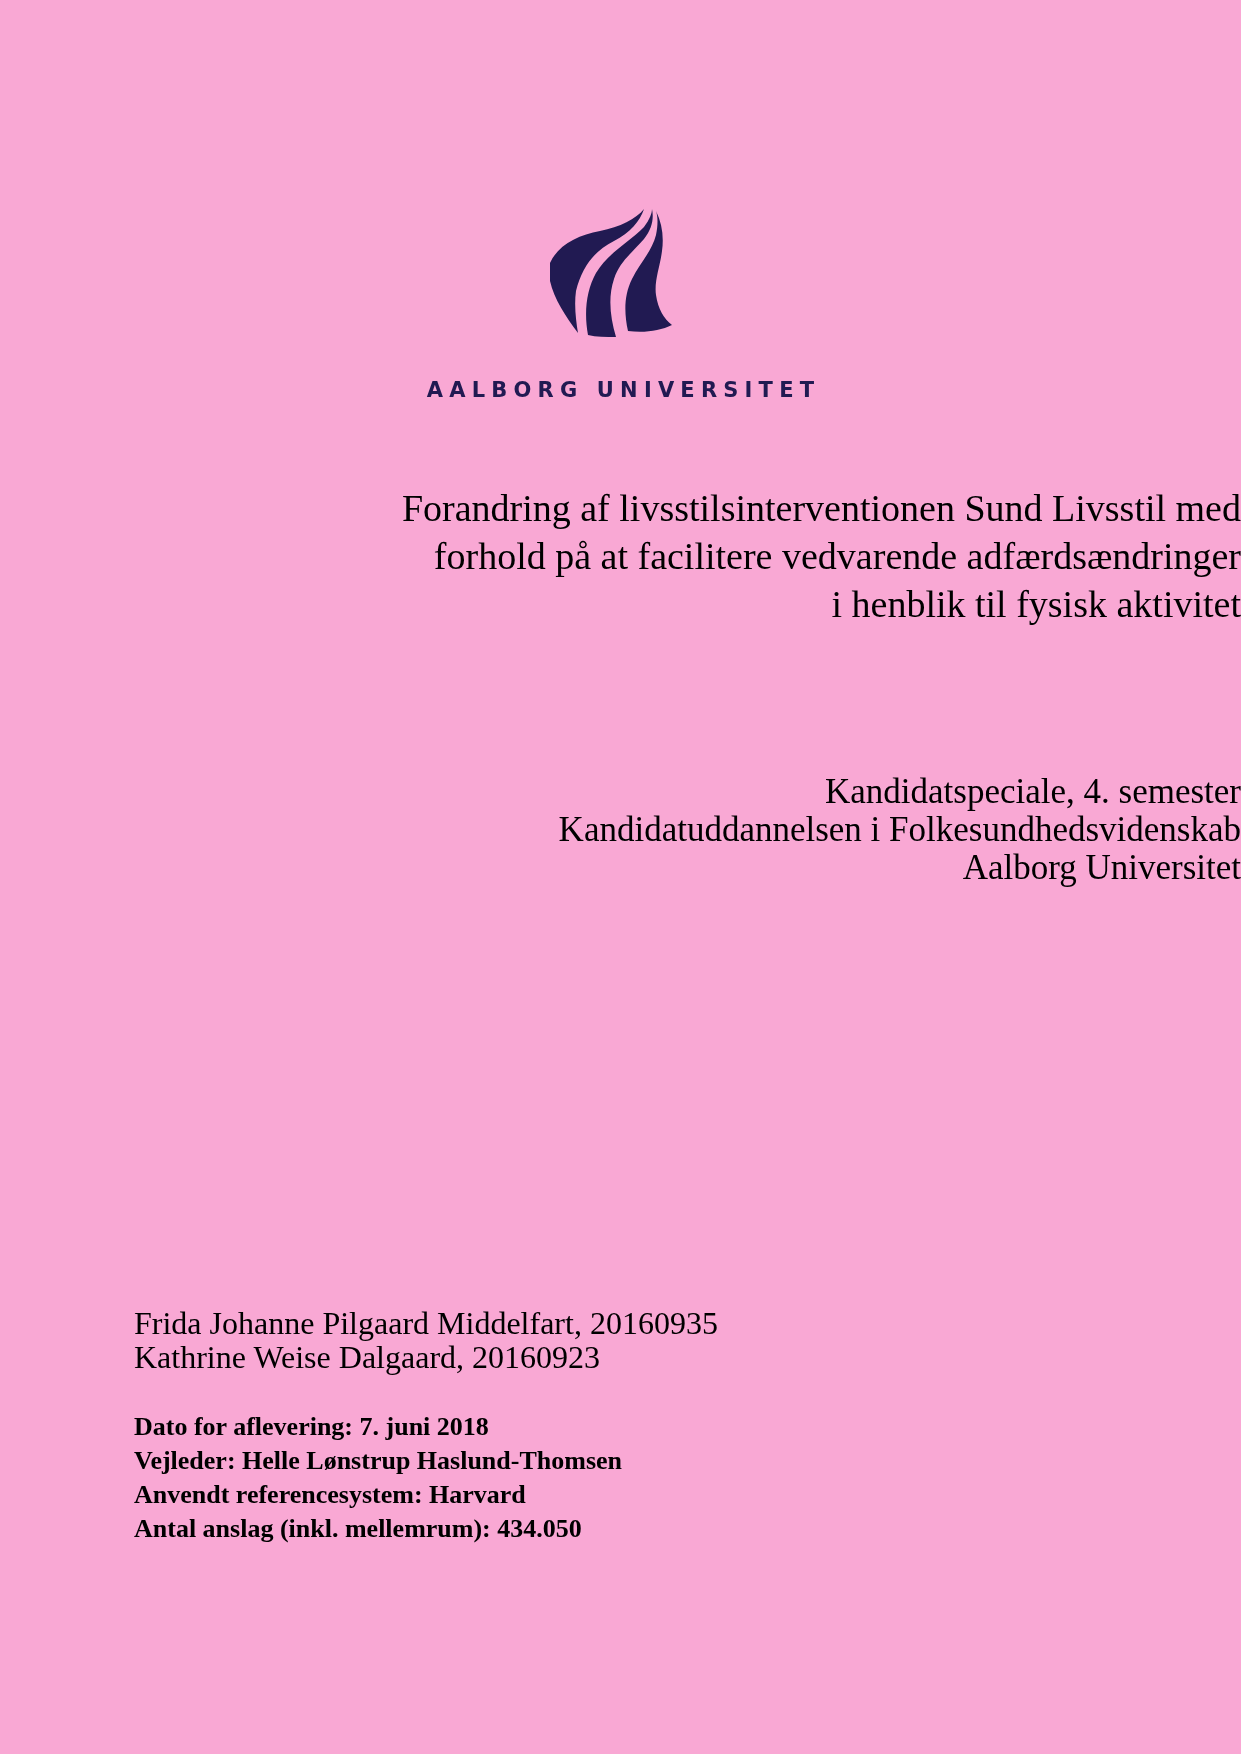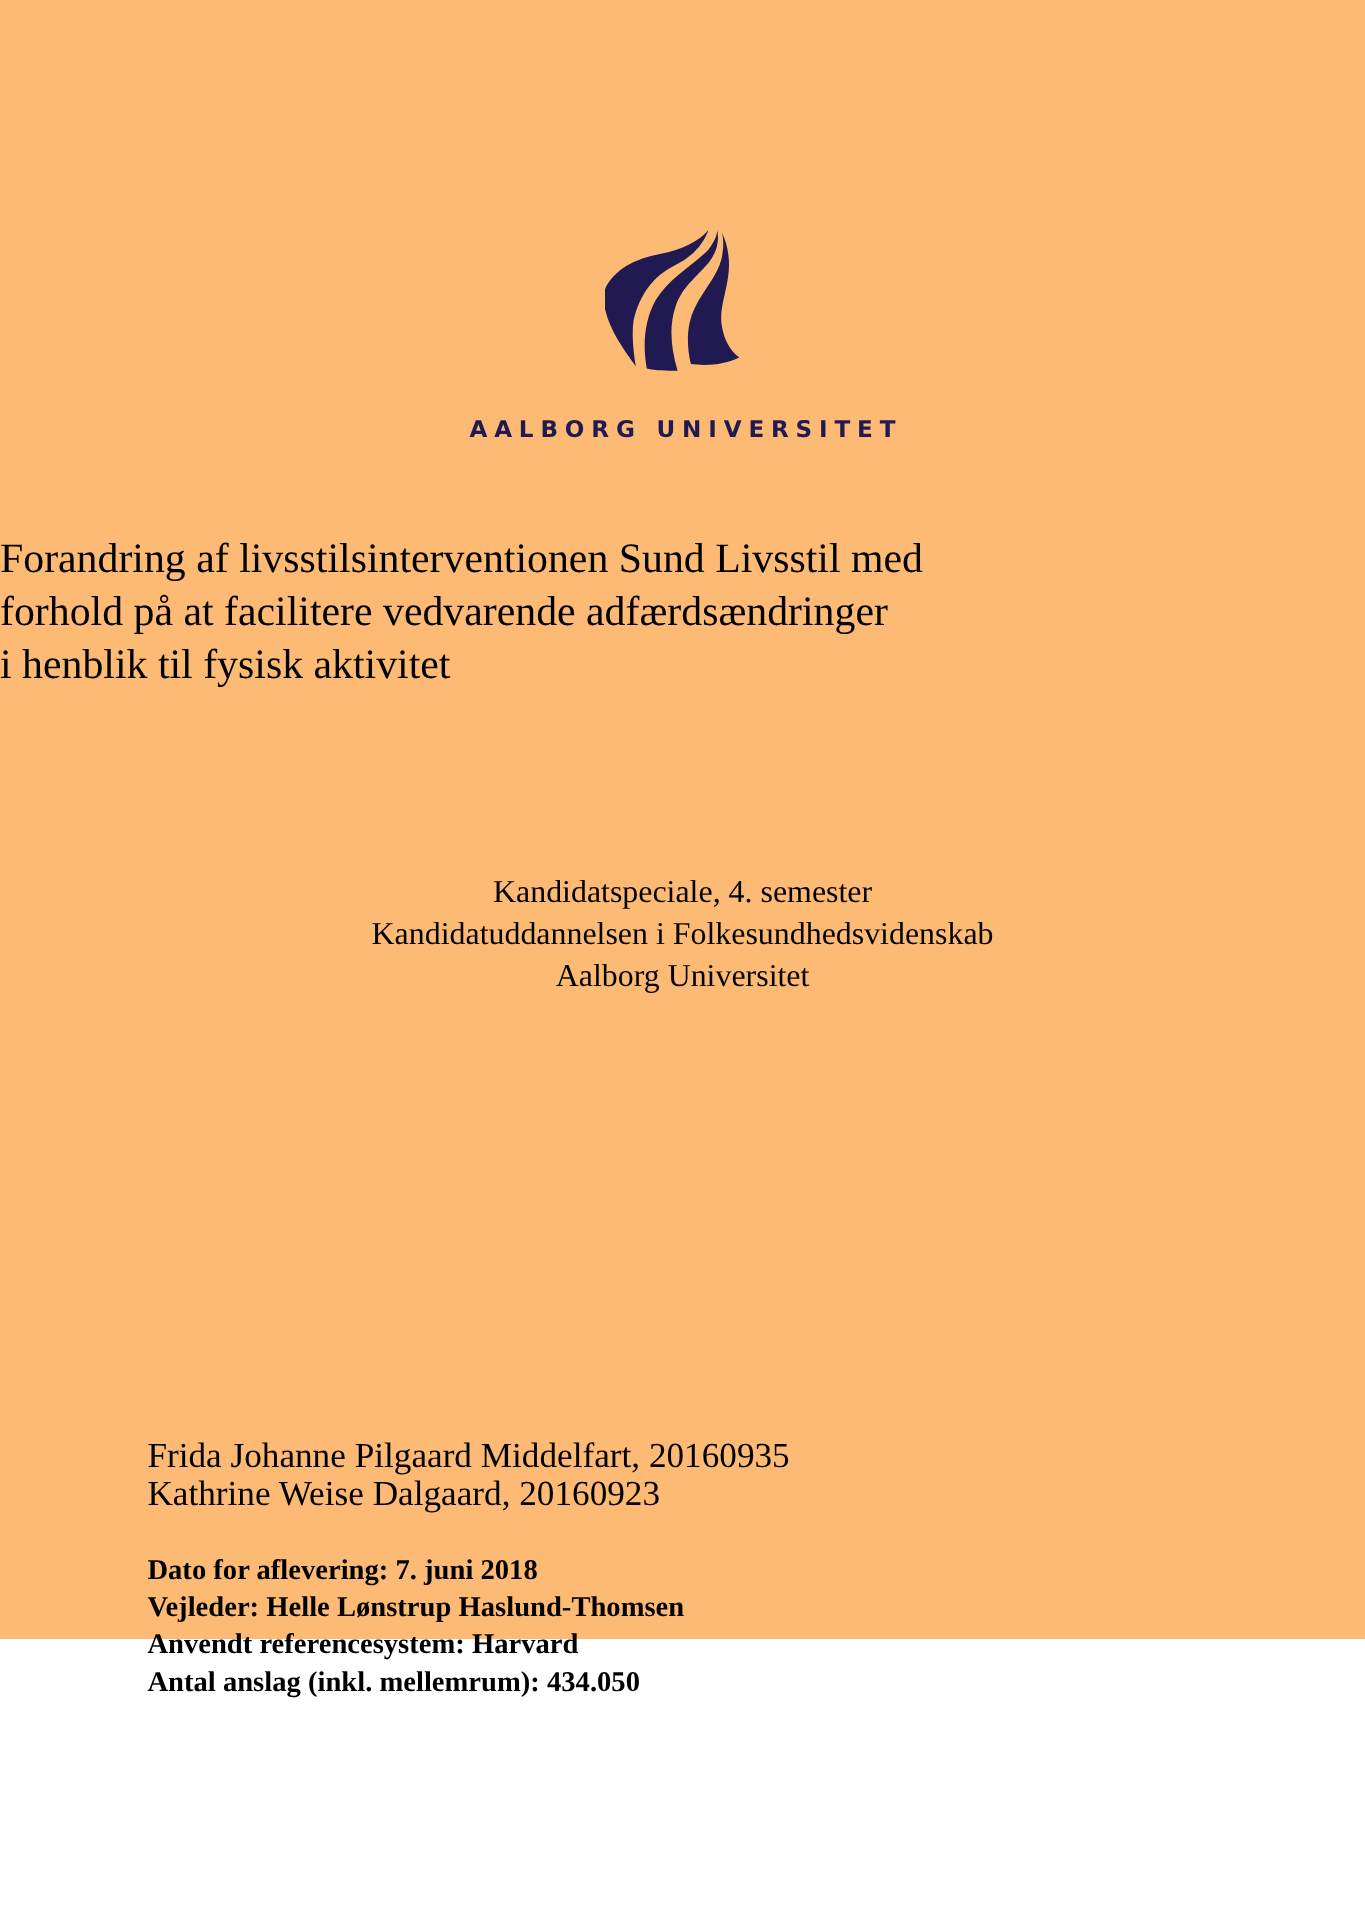--- a/index.html
+++ b/index.html
@@ -12,22 +12,22 @@
       height: 1754px;
       position: relative;
       overflow: hidden;
       font-family: "Liberation Serif", "DejaVu Serif", serif;
       color: #000000;
     }
     .page {
       position: absolute;
       left: 0; top: 0;
       width: 1241px;
-      height: 1490px;
-      background: #fdba74;
+      height: 1754px;
+      background: #f9a8d4;
     }
     .logo-mark {
       position: absolute;
       left: 548px;
       top: 205px;
       width: 126px;
       height: 134px;
     }
     .logo-wordmark {
       position: absolute;
@@ -41,34 +41,34 @@
       letter-spacing: 6.2px;
       color: #211a52;
       padding-left: 6px;
       box-sizing: border-box;
     }
     .title {
       position: absolute;
       left: 0;
       width: 1241px;
       top: 484px;
-      text-align: left;
+      text-align: right;
       font-size: 38px;
       line-height: 48px;
       margin: 0;
       font-weight: normal;
     }
     .title span { display: block; }
     .subtitle-block {
       position: absolute;
       left: 0;
       width: 1241px;
-      top: 792px;
-      text-align: center;
-      font-size: 29px;
+      top: 773px;
+      text-align: right;
+      font-size: 35px;
       line-height: 38px;
     }
     .subtitle-block span { display: block; }
     .authors {
       position: absolute;
       left: 134px;
       top: 1306px;
       font-size: 32px;
       line-height: 34px;
     }

